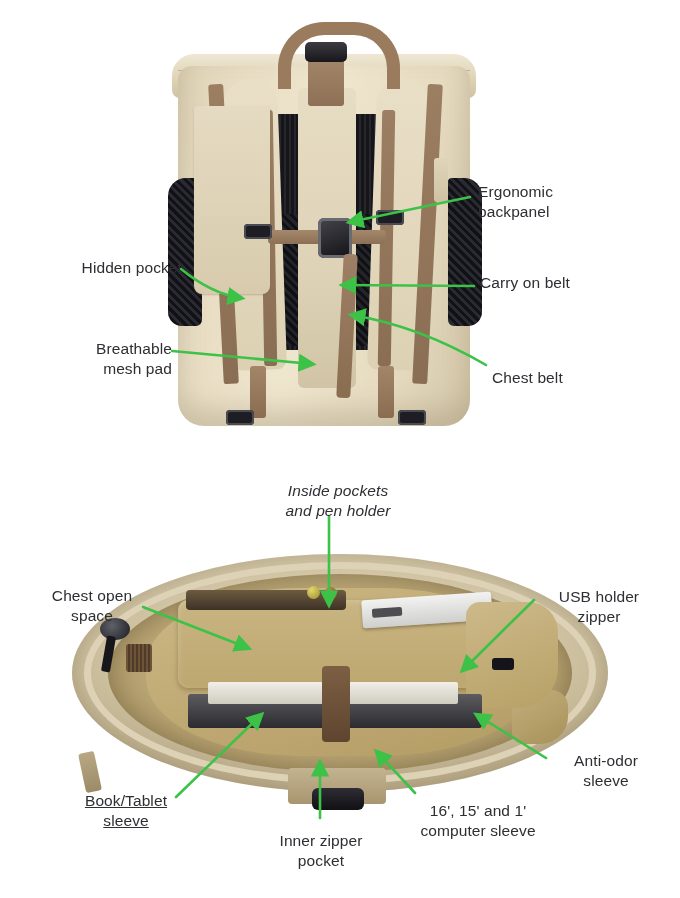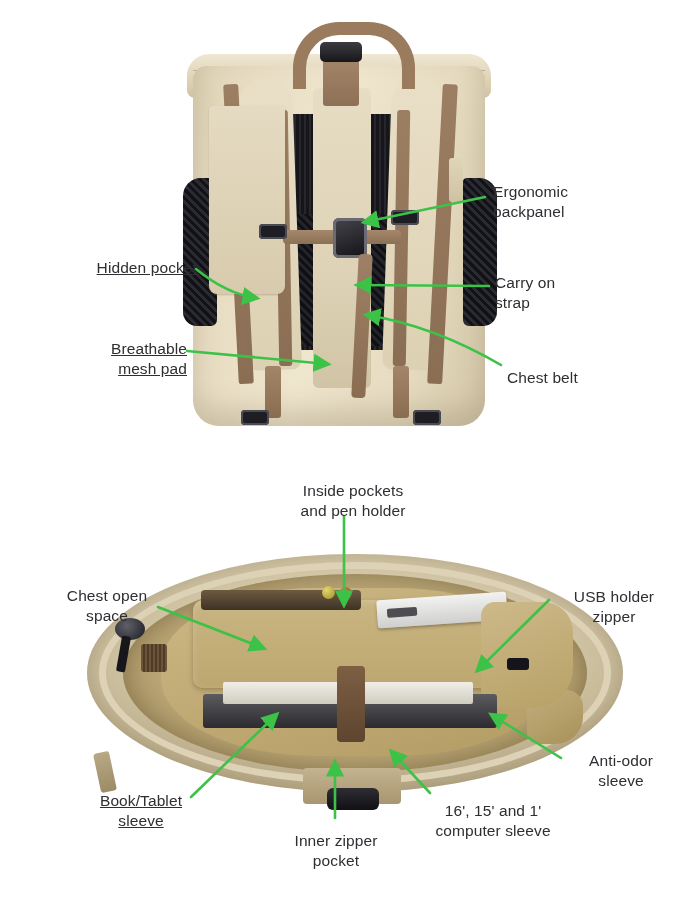--- a/index.html
+++ b/index.html
@@ -4,33 +4,33 @@
 <title>Backpack Feature Infographic</title>
 <style>
   html,body{margin:0;padding:0;}
   body{
     width:680px;height:898px;
     background:#ffffff;
     font-family:"Liberation Sans","DejaVu Sans",sans-serif;
     overflow:hidden;
     position:relative;
   }
-  .stage{position:absolute;left:15px;top:0;width:573px;height:898px;}
+  .stage{position:absolute;left:0;top:0;width:573px;height:898px;}
 
   
   .label{
     position:absolute;
     color:#2e2e33;
     font-size:15.5px;
     line-height:20px;
     letter-spacing:.1px;
     white-space:pre-line;
     font-weight:400;
   }
-  .label.l-right{text-align:right;text-decoration:underline;}
+  .label.l-right{text-align:right;}
   .label.l-left{text-align:left;}
   .label.l-center{text-align:center;}
 
   
   .arrows{position:absolute;left:0;top:0;width:680px;height:898px;pointer-events:none;}
 
   
   #photo-top{
     position:absolute;left:150px;top:18px;width:350px;height:440px;
   }
@@ -340,25 +340,25 @@
         <path d="M176,797 L261,715" marker-end="url(#ah)"></path>
         <path d="M320,818 L320,763" marker-end="url(#ah)"></path>
         <path d="M415,793 L377,752" marker-end="url(#ah)"></path>
       </g>
   </svg>
 
   <div id="label-layer">
       <div class="label l-left" style="left: 478px; top: 182px;">Ergonomic
 backpanel</div>
       <div class="label l-right" style="left: 56px; top: 258px; right: auto; width: 126px;">Hidden pocket</div>
-      <div class="label l-left" style="left: 480px; top: 273px;">Carry on strap</div>
+      <div class="label l-left" style="left: 480px; top: 273px;">Carry on belt</div>
       <div class="label l-right" style="left: 48px; top: 339px; right: auto; width: 124px;">Breathable
 mesh pad</div>
       <div class="label l-left" style="left: 492px; top: 368px; text-align: right;">Chest belt</div>
-      <div class="label l-center" style="left: 268px; top: 481px; width: 140px;">Inside pockets
+      <div class="label l-center" style="left: 268px; top: 481px; width: 140px; font-style: italic;">Inside pockets
 and pen holder</div>
       <div class="label l-center" style="left: 38px; top: 586px; width: 108px;">Chest open
 space</div>
       <div class="label l-center" style="left: 540px; top: 587px; width: 118px;">USB holder
 zipper</div>
       <div class="label l-center" style="left: 556px; top: 751px; width: 100px;">Anti-odor
 sleeve</div>
       <div class="label l-center" style="left: 70px; top: 791px; width: 112px; text-decoration: underline;">Book/Tablet
 sleeve</div>
       <div class="label l-center" style="left: 268px; top: 831px; width: 106px;">Inner zipper

